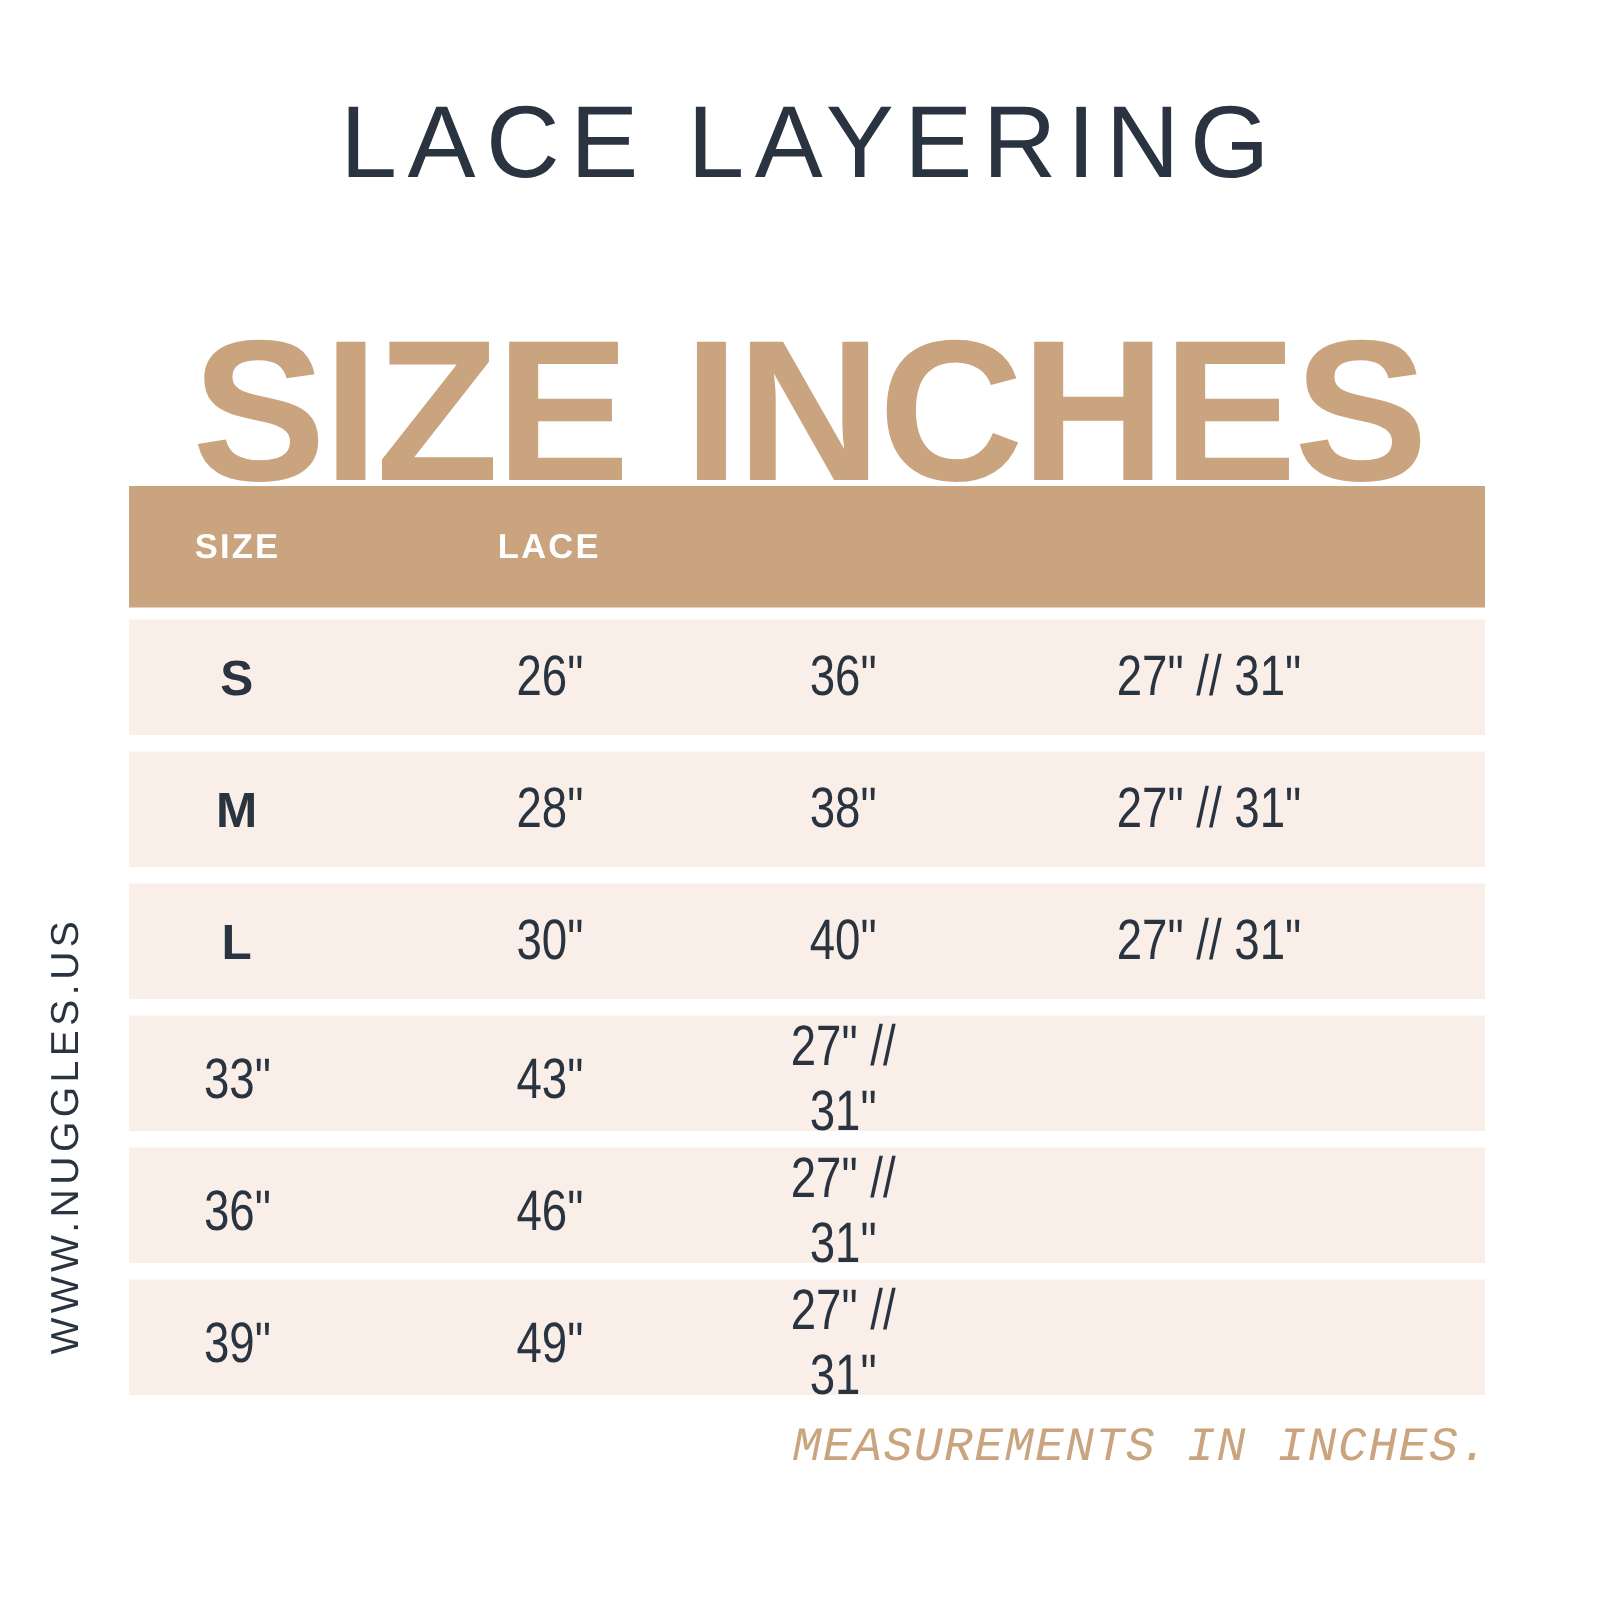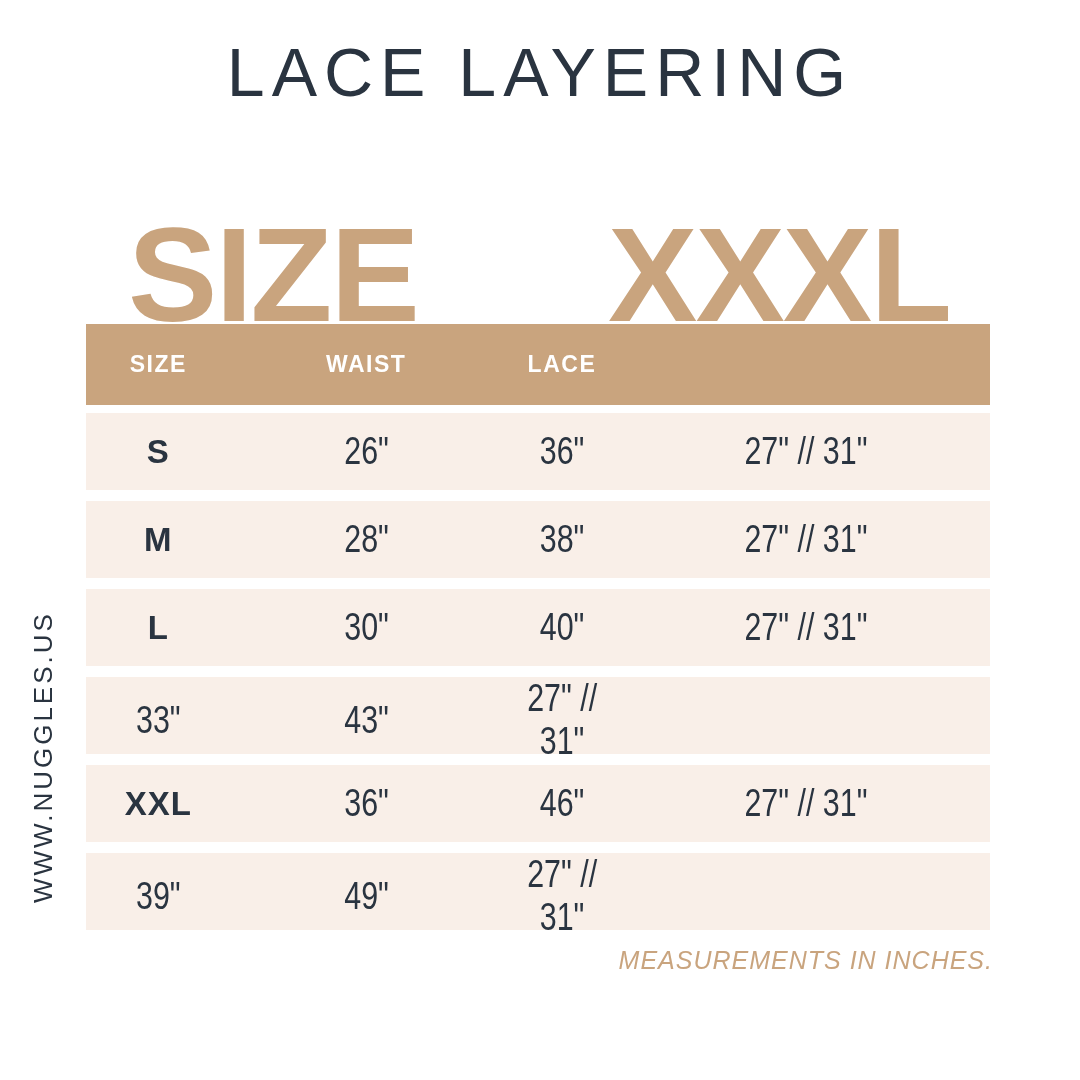--- a/index.html
+++ b/index.html
@@ -12,21 +12,21 @@
   *{margin:0;padding:0;box-sizing:border-box;}
   html,body{background:#ffffff;}
   .canvas{
     position:relative;
     width:1080px;height:1080px;
     background:var(--background);
     overflow:hidden;
     font-family:"Liberation Sans", sans-serif;
   }
   .titles{
-    padding-top:25px;
+    padding-top:48px;
     text-align:center;
     color:var(--text-navy);
   }
   .title-line{
     font-size:68px;
     font-weight:300;
     letter-spacing:7px;
     line-height:94px;
   }
   .size-chart-heading{
@@ -84,42 +84,42 @@
     color:var(--text-navy);
     font-size:26px;
     letter-spacing:3px;
     white-space:nowrap;
   }
   .footnote{
     position:absolute;
     top:946px;left:0;width:993px;
     text-align:right;
     font-style:italic;
-    font-size:25px;
+    font-size:32px;
     letter-spacing:1px;
     color:var(--accent-tan);
+    font-family:Liberation Mono, monospace;
   }
 </style>
 </head>
 <body>
 
 <div class="canvas">
 
   <div class="titles">
     <div class="title-line">LACE LAYERING</div>
   </div>
 
   <div class="size-chart-heading">
     <span>SIZE</span>
-    <span>XXXL</span>
+    <span>INCHES</span>
   </div>
 
   <div class="header-bar">
     <span class="header-cell">SIZE</span>
-    <span class="header-cell">WAIST</span>
     <span class="header-cell">LACE</span>
   </div>
 
   <div class="rows">
 
     <div class="row">
       <span class="cell size-cell">S</span>
       <span class="cell val-cell">26"</span>
       <span class="cell val-cell">36"</span>
       <span class="cell val-cell">27" // 31"</span>
@@ -139,21 +139,20 @@
       <span class="cell val-cell">27" // 31"</span>
     </div>
 
     <div class="row">
       <span class="cell val-cell">33"</span>
       <span class="cell val-cell">43"</span>
       <span class="cell val-cell">27" // 31"</span>
     </div>
 
     <div class="row">
-      <span class="cell size-cell">XXL</span>
       <span class="cell val-cell">36"</span>
       <span class="cell val-cell">46"</span>
       <span class="cell val-cell">27" // 31"</span>
     </div>
 
     <div class="row">
       <span class="cell val-cell">39"</span>
       <span class="cell val-cell">49"</span>
       <span class="cell val-cell">27" // 31"</span>
     </div>

